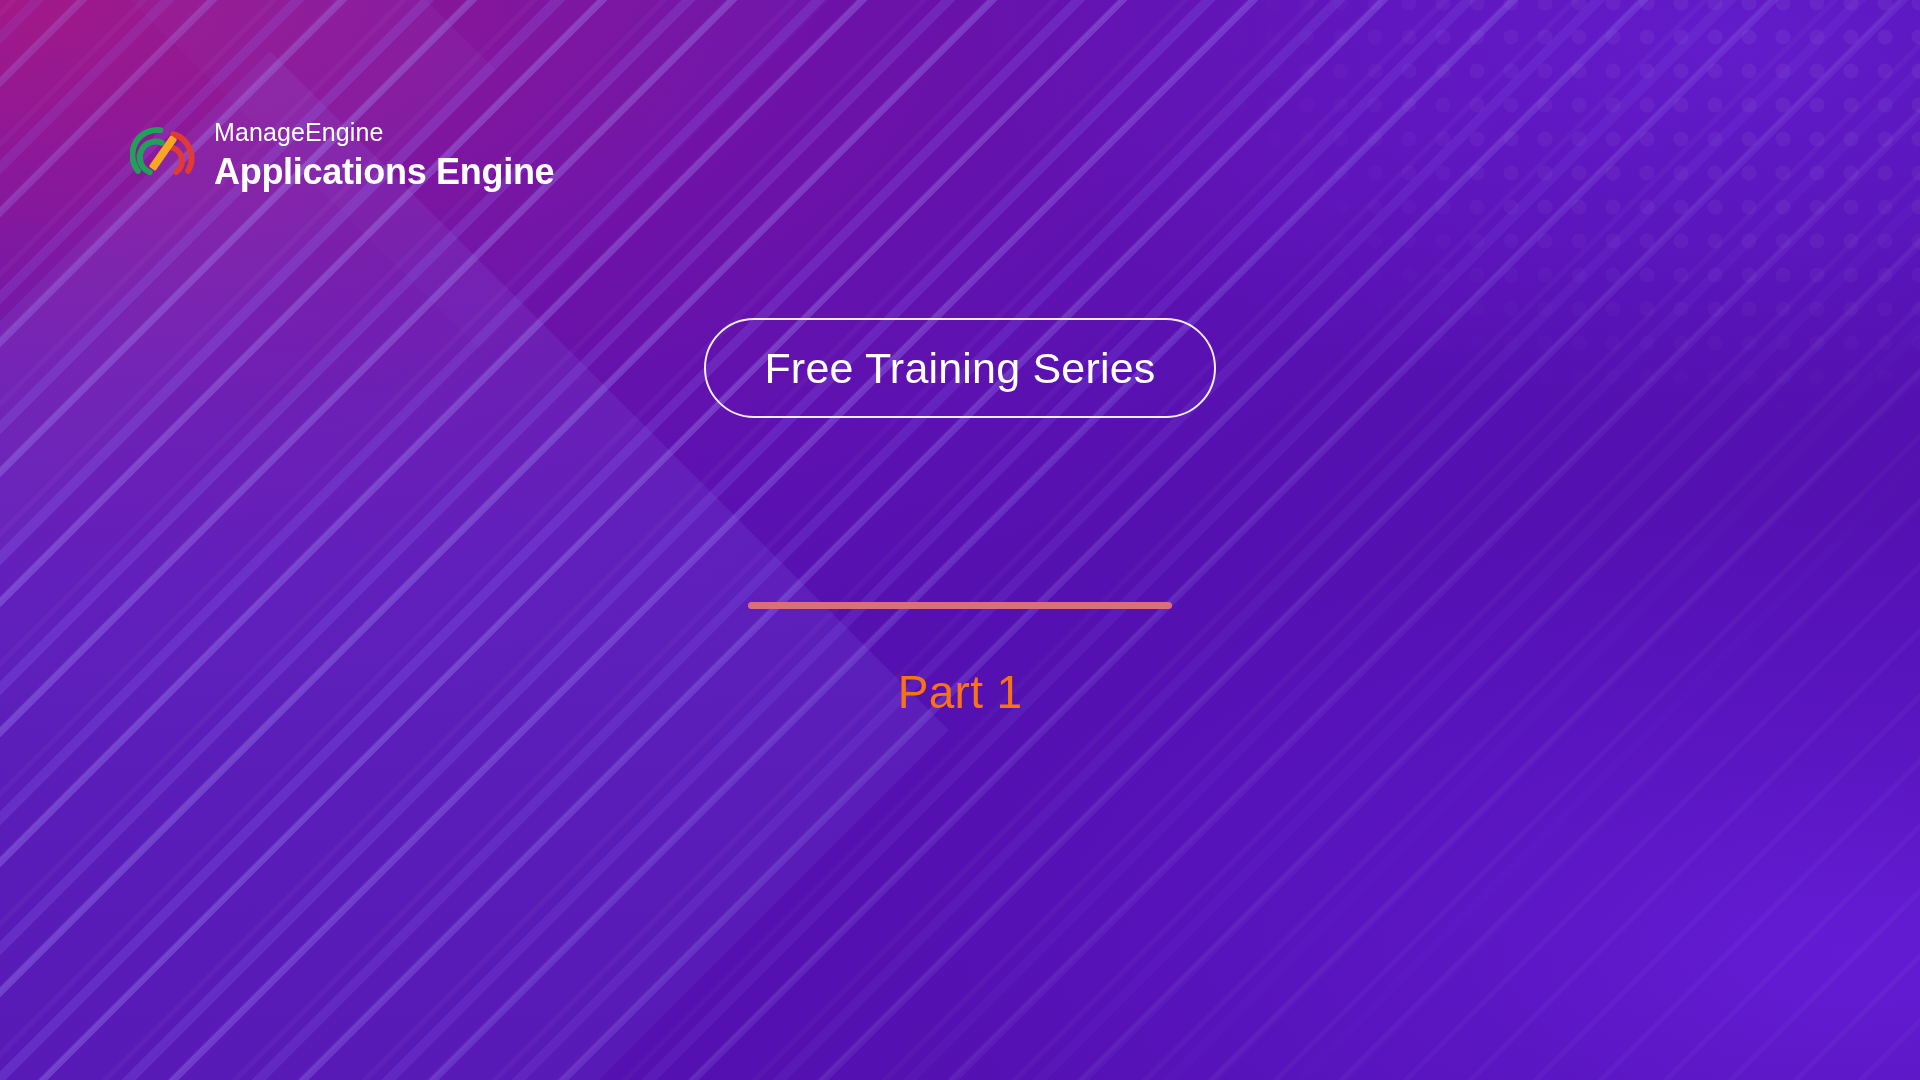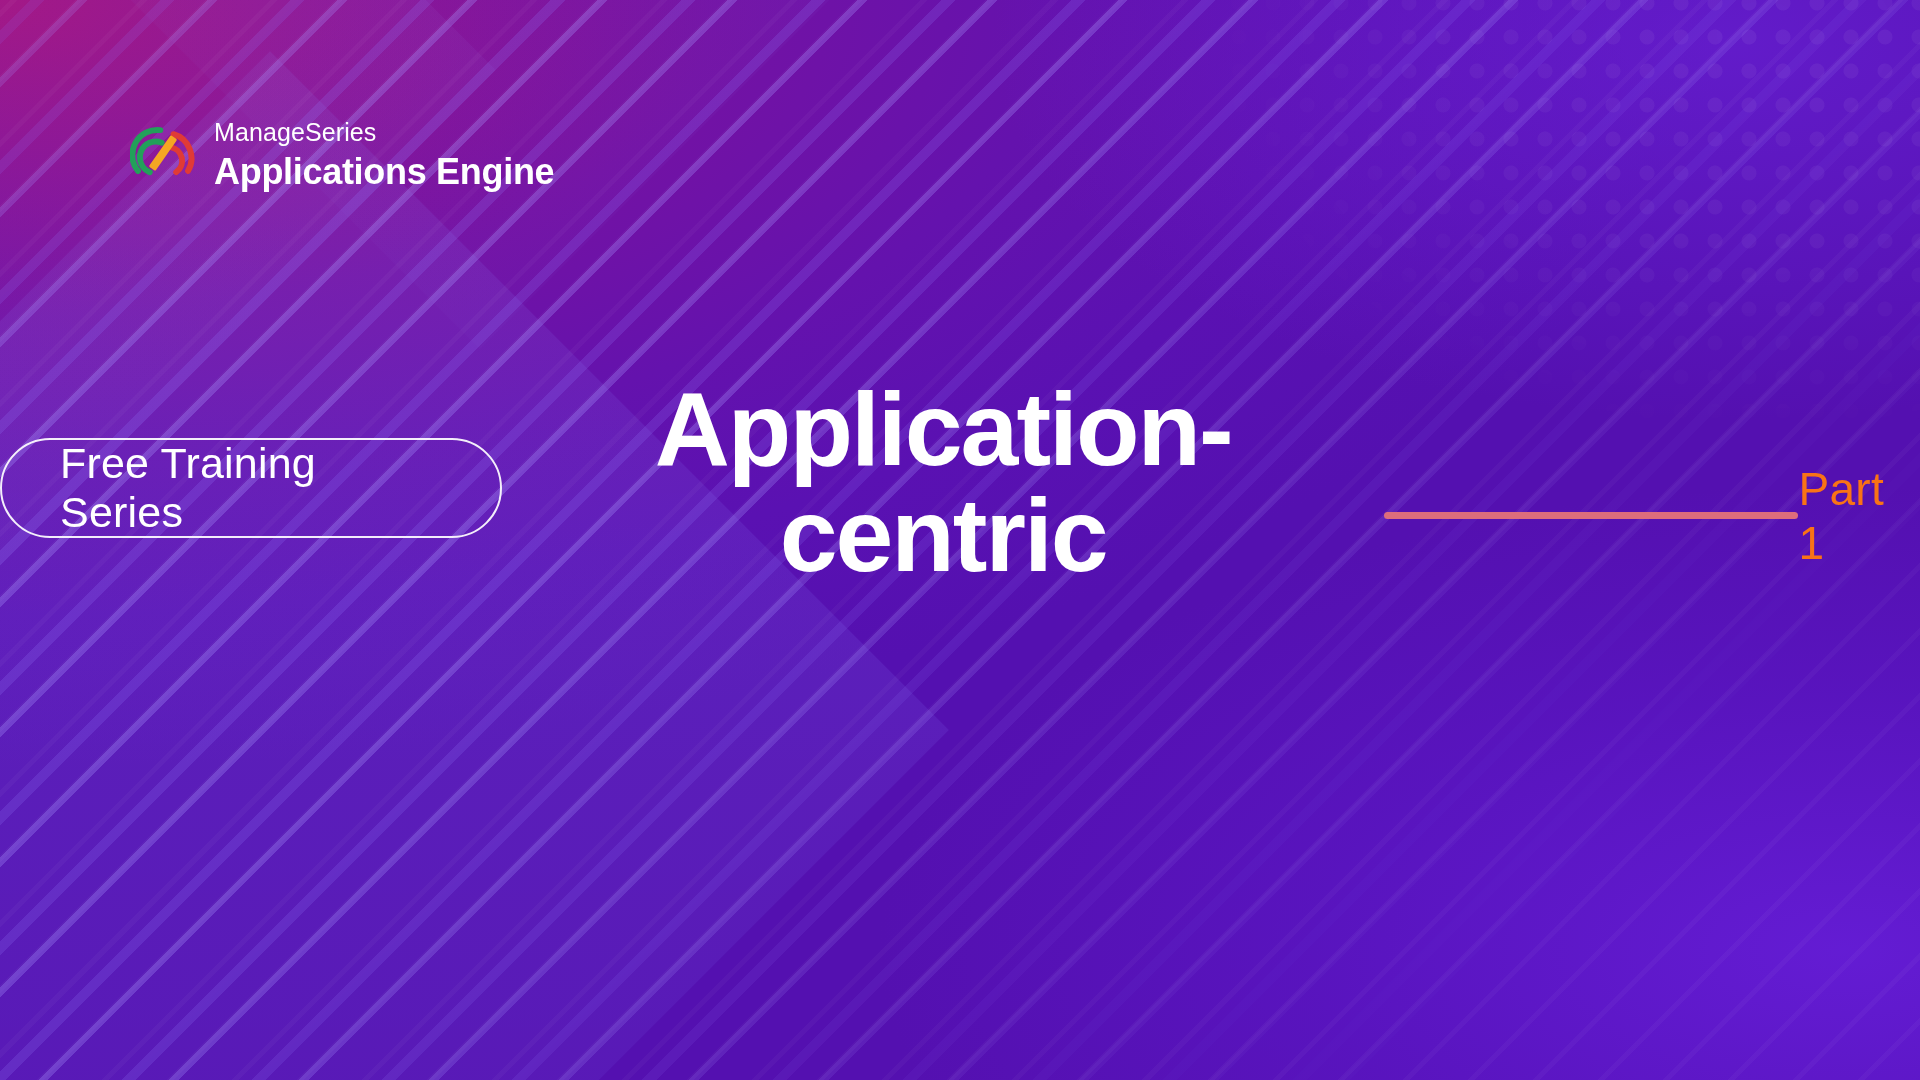--- a/index.html
+++ b/index.html
@@ -180,21 +180,21 @@
     letter-spacing: -0.3px;
   }
 
   
   .content {
     position: absolute;
     left: 0;
     right: 0;
     top: 318px;
     display: flex;
-    flex-direction: row;
+    flex-direction: column;
     align-items: center;
   }
 
   .badge {
     display: inline-flex;
     align-items: center;
     justify-content: center;
     height: 96px;
     padding: 0 58px;
     border: 2px solid rgba(255,255,255,0.92);
@@ -254,32 +254,31 @@
       <svg class="logo-mark" viewBox="0 0 100 100" aria-hidden="true">
         <path d="M12 74 A38 38 0 0 1 46 12.3" fill="none" stroke="#22a05a" stroke-width="9" stroke-linecap="round"></path>
         <path d="M30 76 A21 21 0 0 1 48 31.3" fill="none" stroke="#22a05a" stroke-width="9" stroke-linecap="round"></path>
         <path d="M88 74 A38 38 0 0 0 66 18.5" fill="none" stroke="#e03a36" stroke-width="9" stroke-linecap="round"></path>
         <path d="M70 76 A21 21 0 0 0 61 38" fill="none" stroke="#e03a36" stroke-width="9" stroke-linecap="round"></path>
         <rect x="44" y="18" width="12" height="58" rx="2" transform="rotate(35 50 47)" fill="#f5a623"></rect>
       </svg>
     </span>
     <span class="logo-text">
       <span class="logo-brand">
-        <span class="b-strong">Manage</span><span class="b-light">Series</span>
+        <span class="b-strong">Manage</span><span class="b-light">Engine</span>
       </span>
       <span class="logo-product">Applications Engine</span>
     </span>
   </div>
 
   <div class="content">
 
     <div class="badge">Free Training Series</div>
 
     <h1 class="headline">
-      <span class="hl-line">Application-centric</span>
     </h1>
 
     <div class="divider"></div>
 
     <div class="part">Part 1</div>
 
   </div>
 </div>
 
 </body></html>

